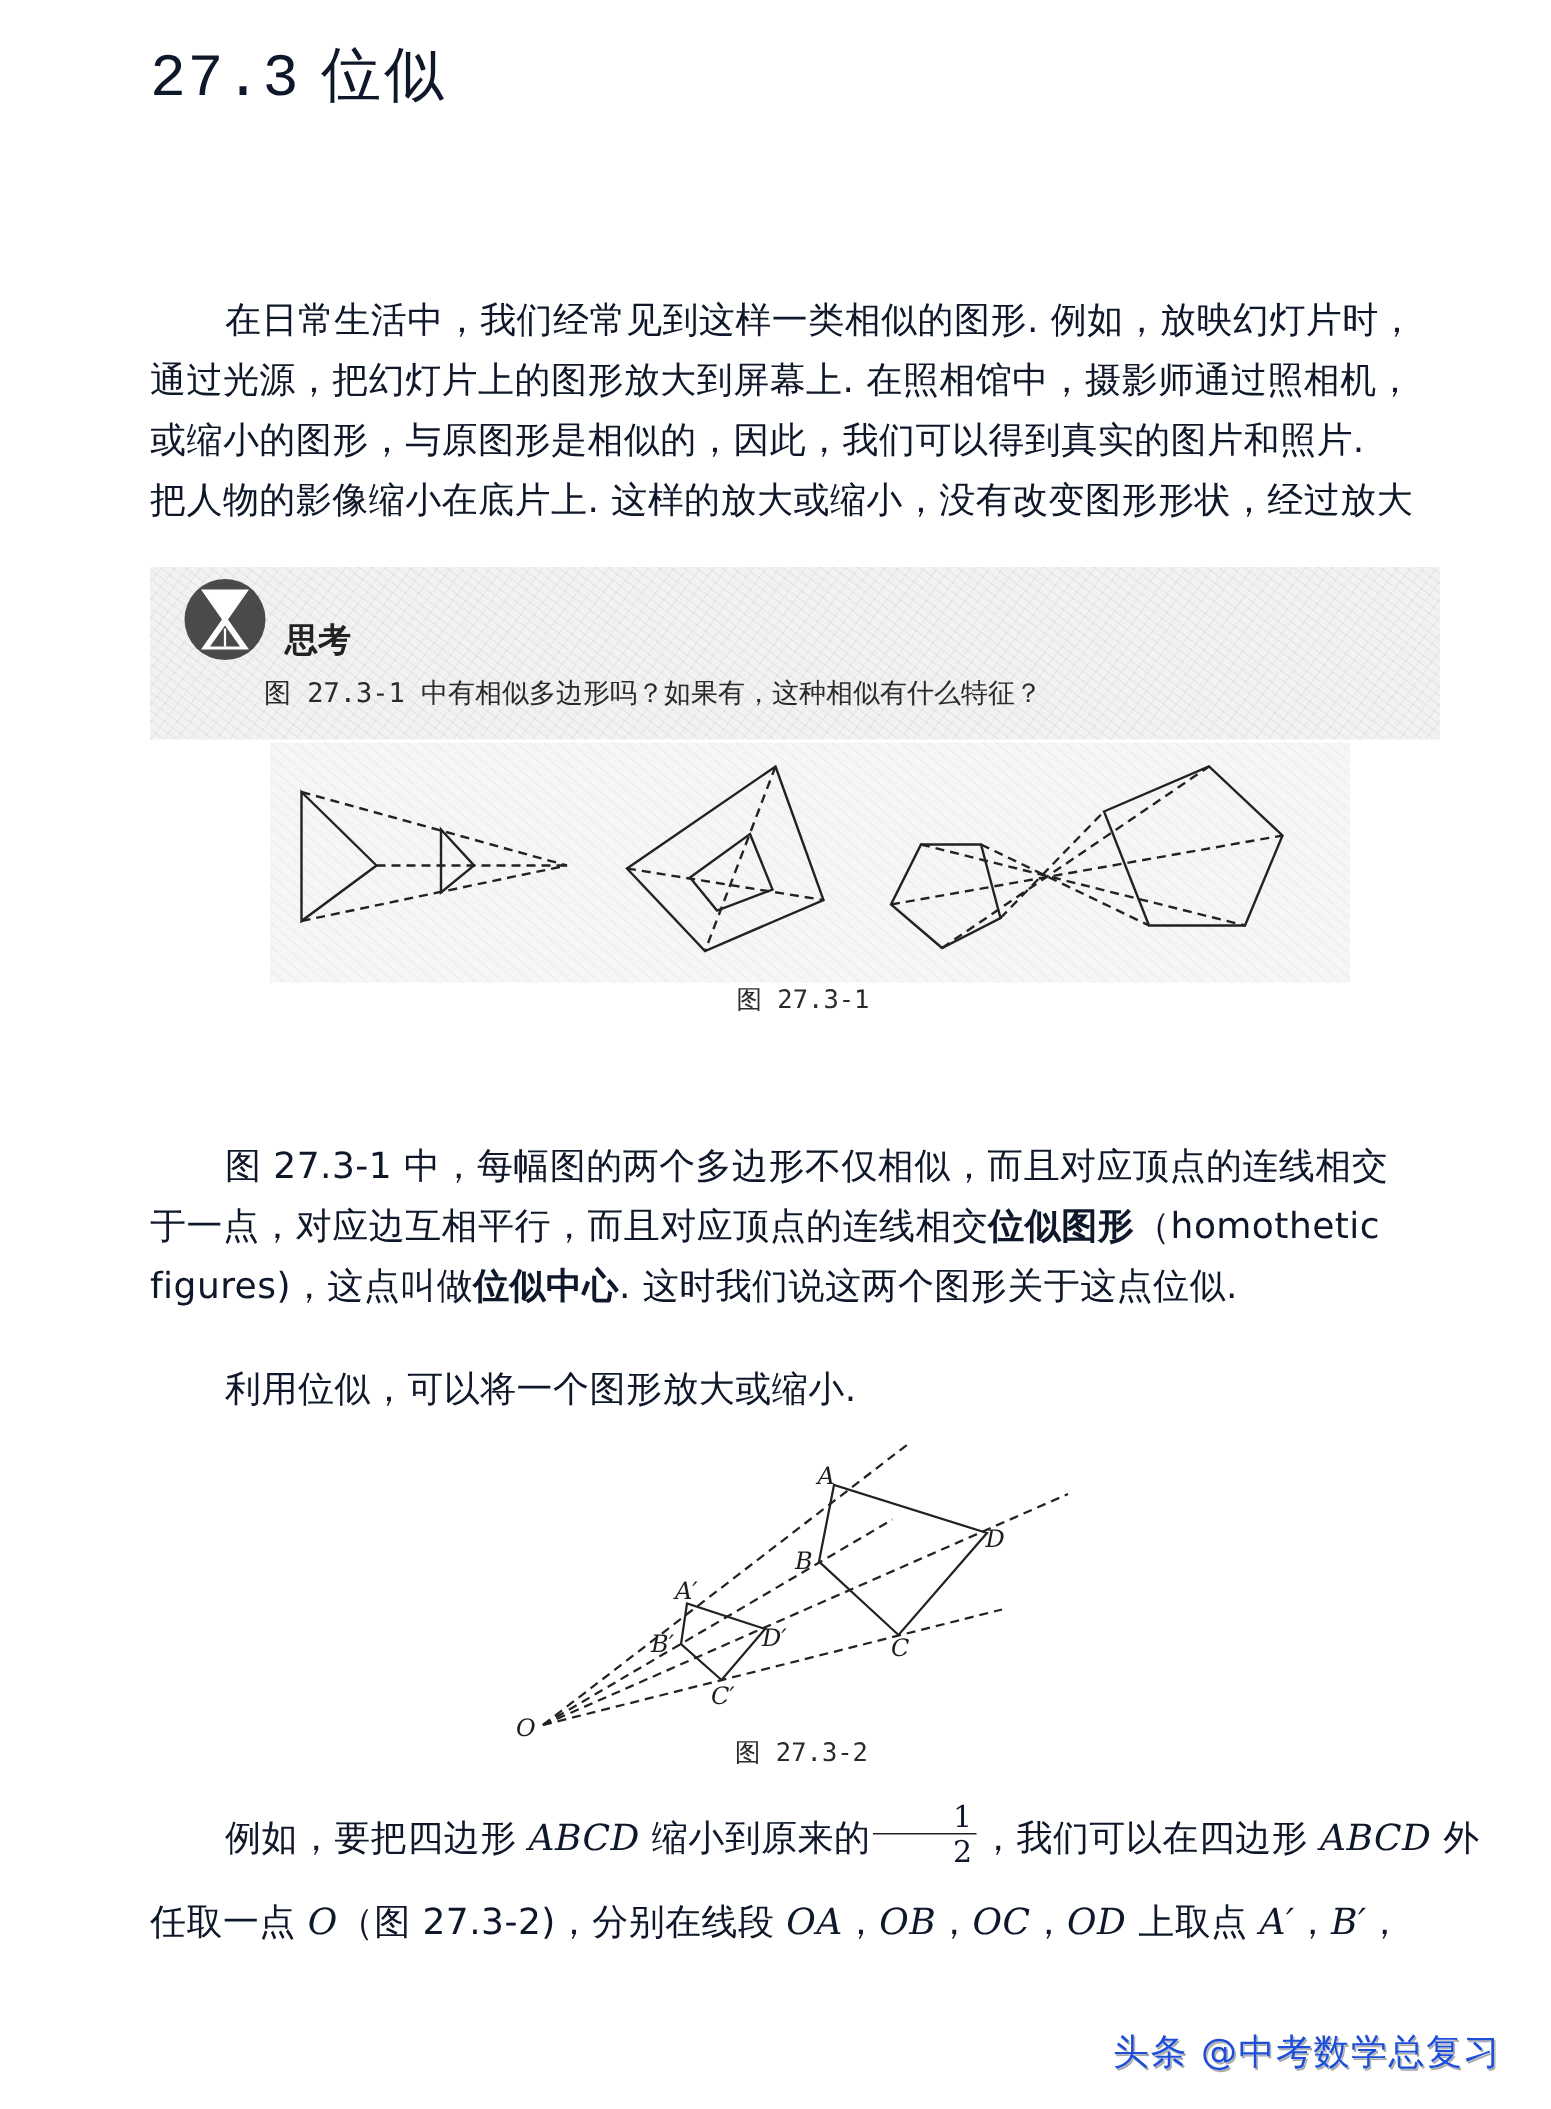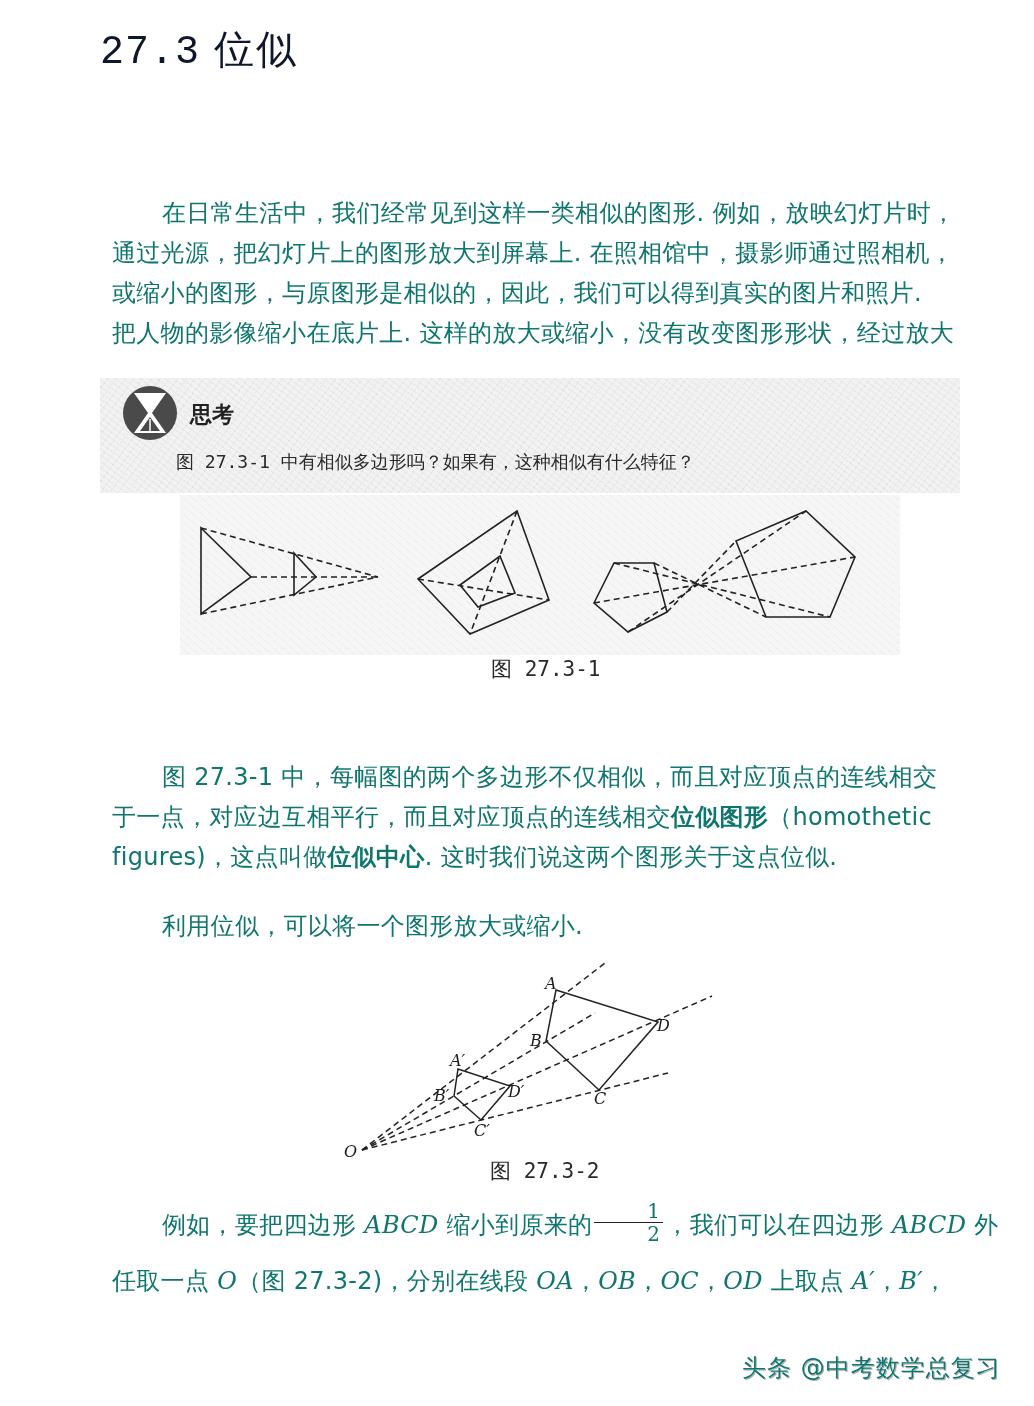--- a/index.html
+++ b/index.html
@@ -26,23 +26,22 @@
     }
     .section-title .zh {
       font-family: "DejaVu Serif", serif;
       margin-left: 14px;
       letter-spacing: 2px;
     }
     .para {
       font-family: "DejaVu Sans", "Liberation Sans", sans-serif;
       font-size: 24px;
       line-height: 40px;
-      color: #0f766e;
+      color: #0f172a;
       letter-spacing: 0.3px;
-      margin-left: 12px;
     }
     .para .line { display: block; white-space: nowrap; }
     .para .bold { font-weight: bold; }
     .think-box {
       left: 100px;
       top: 378px;
       width: 860px;
       height: 115px;
       background:
         repeating-linear-gradient(37deg, rgba(0,0,0,0.045) 0 1px, transparent 1px 5px),
@@ -50,37 +49,37 @@
         #f2f2f2;
     }
     .think-icon {
       left: 122px;
       top: 385px;
       width: 56px;
       height: 56px;
     }
     .think-label {
       left: 190px;
-      top: 400px;
+      top: 412px;
       font-family: Liberation Mono, monospace;
       font-weight: bold;
       font-size: 22px;
       color: #222;
     }
     .think-question {
       left: 176px;
       top: 450px;
       font-family: "DejaVu Sans Mono", "Liberation Mono", monospace;
       font-size: 18px;
       color: #2a2a2a;
       white-space: nowrap;
     }
     .figure-caption {
       font-family: "DejaVu Sans Mono", "Liberation Mono", monospace;
-      font-size: 21px;
+      font-size: 17px;
       color: #2a2a2a;
       white-space: nowrap;
     }
     .fig-area {
       left: 180px;
       top: 495px;
       width: 720px;
       height: 160px;
       background:
         repeating-linear-gradient(41deg, rgba(0,0,0,0.03) 0 1px, transparent 1px 6px),
@@ -104,21 +103,21 @@
       position: relative;
       top: -4px;
     }
     .frac span { display: block; }
     .frac .num { border-bottom: 1px solid #222; padding: 0 3px; }
     .watermark {
       left: 742px;
       top: 1352px;
       font-family: "DejaVu Sans", sans-serif;
       font-size: 24px;
-      color: #0f766e;
+      color: #1d4ed8;
       letter-spacing: 1px;
       text-shadow: 0 0 2px #fff, 1px 1px 0 #999;
       white-space: nowrap;
     }
   </style>
 </head>
 <body>
 
 <div class="abs section-title">
   <span>27.3</span><span class="zh">位似</span>

